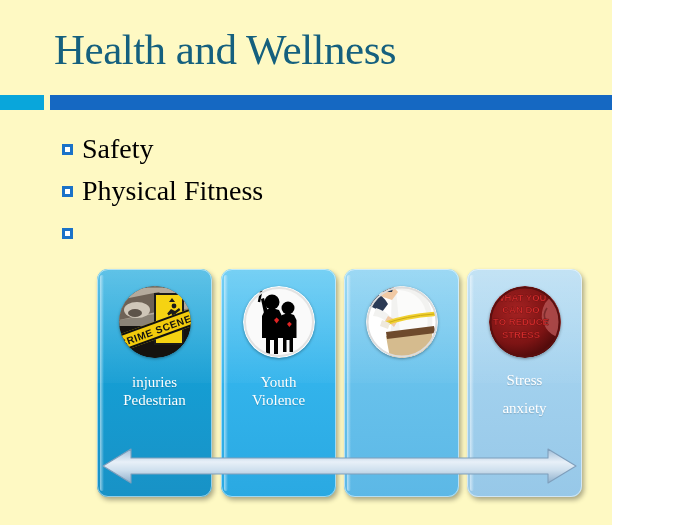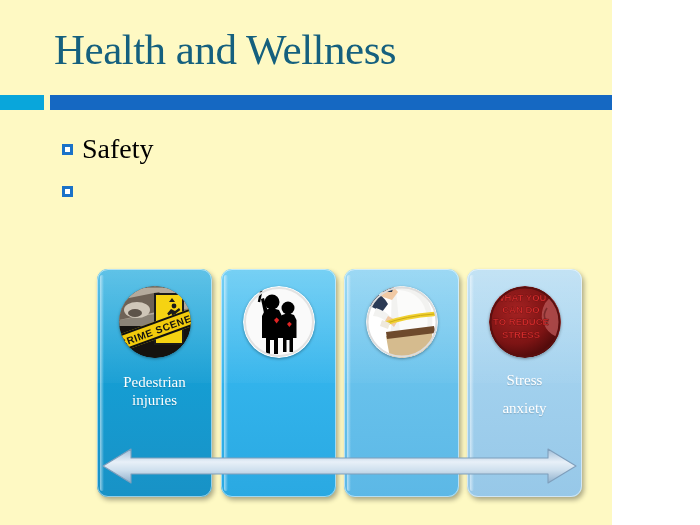--- a/index.html
+++ b/index.html
@@ -113,20 +113,24 @@
     <div class="seg-right"></div>
   </div>
 
   <div class="bullets">
 
     <div class="bullet-row">
       <span class="bullet-mark"></span>
       <span class="bullet-text">Safety</span>
     </div>
 
+    <div class="bullet-row">
+      <span class="bullet-mark"></span>
+      <span class="bullet-text">Physical Fitness</span>
+    </div>
 
     <div class="bullet-row">
       <span class="bullet-mark"></span>
     </div>
 
   </div>
 
   <div class="cards">
 
     <div class="card card-1">
@@ -156,22 +160,22 @@
             <g transform="rotate(-20 36 44)">
               <rect x="-10" y="36" width="94" height="17" fill="#f2cb0c"></rect>
               <rect x="-10" y="36" width="94" height="2" fill="#111"></rect>
               <rect x="-10" y="51" width="94" height="2" fill="#111"></rect>
               <text x="36" y="48.5" font-family="'Liberation Sans',sans-serif" font-size="10" font-weight="bold" fill="#111" text-anchor="middle" letter-spacing="0.6">CRIME SCENE</text>
             </g>
           </g>
         </svg>
       </div>
       <div class="card-label">
+        <div>injuries</div>
         <div>Pedestrian</div>
-        <div>injuries</div>
       </div>
       <div class="rim"></div>
     </div>
 
     <div class="card card-2">
       <div class="sheen"></div>
       <div class="edge"></div>
       <div class="thumb">
         <svg class="art" viewBox="0 0 72 72">
           <defs>
@@ -192,20 +196,24 @@
 
             <g fill="#000000">
               <circle cx="45" cy="22" r="6.5"></circle>
               <path d="M39 29 q6 -3 12 0 l2.5 5 l0 18 l-3.5 0 l0 14 l-3.5 0 l0 -12 l-3 0 l0 12 l-3.5 0 l0 -14 l-3.5 0 l0 -18 Z"></path>
             </g>
             <path d="M31 34 l2.6 -2.4 l2.6 2.4 l-2.6 3.4 Z" fill="#e02424"></path>
             <path d="M44 38 l2.4 -2.2 l2.4 2.2 l-2.4 3.1 Z" fill="#e02424"></path>
           </g>
           <circle cx="36" cy="36" r="34" fill="none" stroke="#e2e2e2" stroke-width="2"></circle>
         </svg>
+      </div>
+      <div class="card-label">
+        <div>Youth</div>
+        <div>Violence</div>
       </div>
       <div class="rim"></div>
     </div>
 
     <div class="card card-3">
       <div class="sheen"></div>
       <div class="edge"></div>
       <div class="thumb">
         <svg class="art" viewBox="0 0 72 72">
           <defs>

